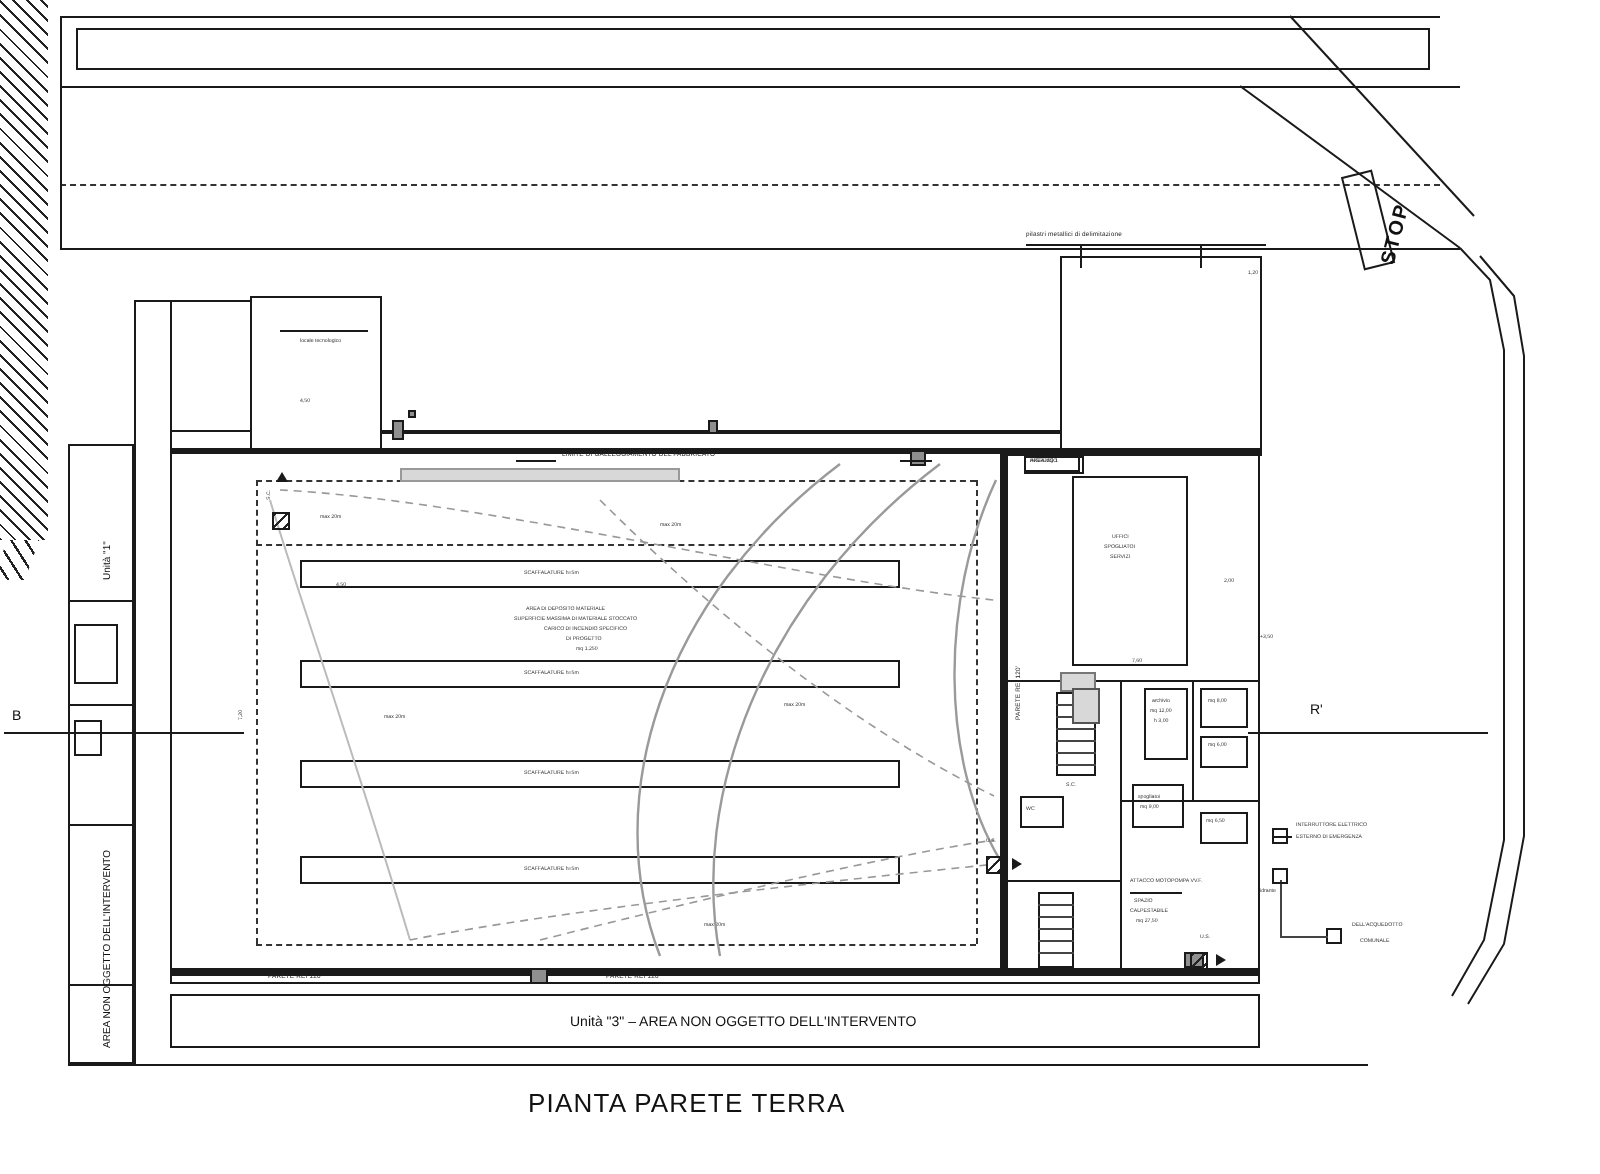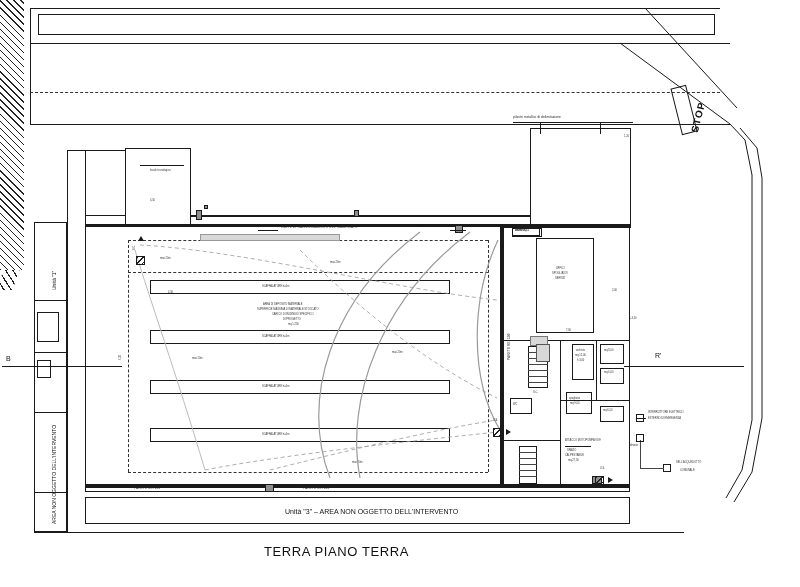--- a/index.html
+++ b/index.html
@@ -242,15 +242,15 @@
   <div class="box" style="left:636px;top:434px;width:8px;height:8px;"></div>
   <div class="txt xtiny" style="left:630px;top:445px;">idrante</div>
 
   <div class="txt xtiny" style="left:630px;top:318px;">+3,50</div>
   <div class="txt xtiny" style="left:612px;top:290px;">2,00</div>
   <div class="txt xtiny" style="left:566px;top:330px;">7,60</div>
 
   <div class="box" style="left:85px;top:497px;width:545px;height:27px;border-color:#1a1a1a;"></div>
   <div class="txt md" style="left:285px;top:508px;">Unità "3" – AREA NON OGGETTO DELL'INTERVENTO</div>
 
-  <div class="txt cap" style="left:264px;top:545px;">TERRA PIANO TERRA</div>
+  <div class="txt cap" style="left:264px;top:545px;">PIANTA PARETE TERRA</div>
 
 </div>
 
 </body></html>

